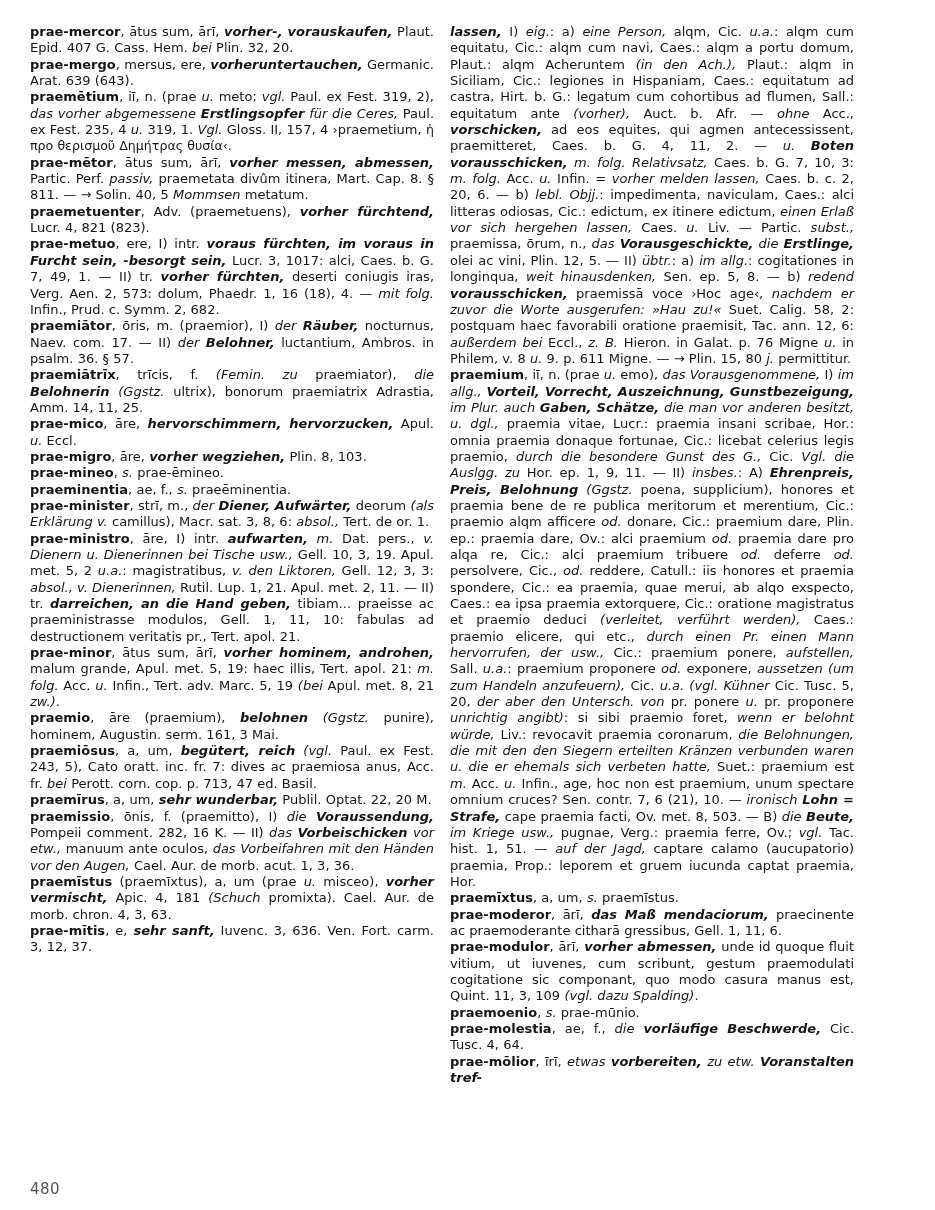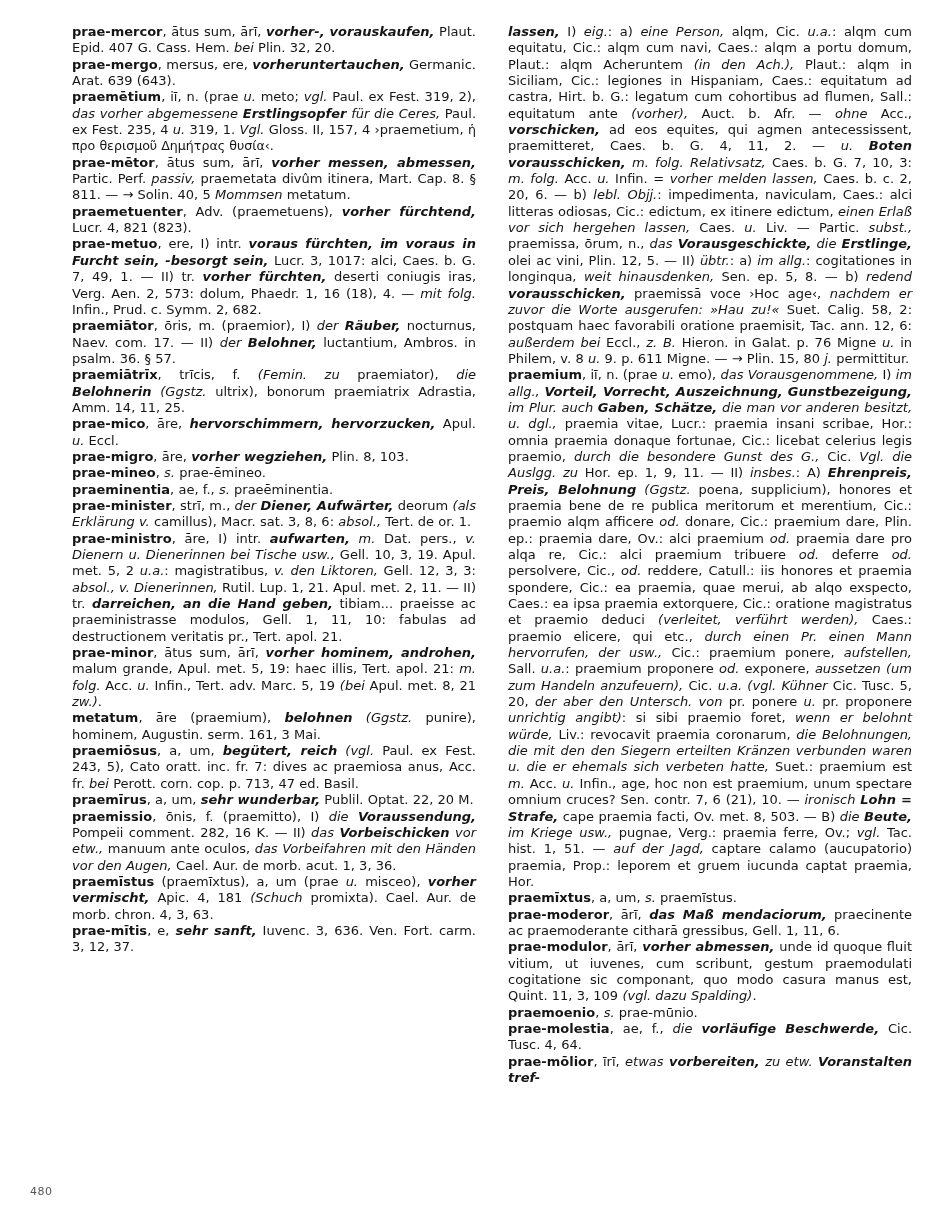--- a/index.html
+++ b/index.html
@@ -17,23 +17,22 @@
     position: relative;
     width: 935px;
     height: 1210px;
     box-sizing: border-box;
     padding: 24px 30px 0 30px;
     overflow: hidden;
   }
   #columns {
     display: flex;
     flex-direction: row;
-    gap: 32px;
+    gap: 16px;
     height: 1145px;
-    margin-left: 42px;
   }
   .column {
     width: 404px;
     flex: 0 0 404px;
   }
   .entry {
     font-size: 13.0px;
     line-height: 16.35px;
     text-align: justify;
     text-justify: inter-word;
@@ -57,21 +56,21 @@
     font-style: italic;
   }
   .gr {
     font-family: "DejaVu Sans", sans-serif;
     font-size: 12.6px;
   }
   #folio {
     position: absolute;
     left: 30px;
     bottom: 12px;
-    font-size: 11px;
+    font-size: 15px;
     color: #555;
     letter-spacing: 0.5px;
   }
 </style>
 </head>
 <body>
 
 <div id="page">
 
   <div id="columns">
@@ -85,21 +84,21 @@
         <p class="entry"><span class="hw">prae-metuo</span>, ere, I) intr. <span class="bi">voraus fürchten, im voraus in Furcht sein, -besorgt sein,</span> Lucr. 3, 1017: alci, Caes. b. G. 7, 49, 1. — II) tr. <span class="bi">vorher fürchten,</span> deserti coniugis iras, Verg. Aen. 2, 573: dolum, Phaedr. 1, 16 (18), 4. — <span class="it">mit folg.</span> Infin., Prud. c. Symm. 2, 682.</p>
         <p class="entry"><span class="hw">praemiātor</span>, ōris, m. (praemior), I) <span class="it">der</span> <span class="bi">Räuber,</span> nocturnus, Naev. com. 17. — II) <span class="it">der</span> <span class="bi">Belohner,</span> luctantium, Ambros. in psalm. 36. § 57.</p>
         <p class="entry"><span class="hw">praemiātrīx</span>, trīcis, f. <span class="it">(Femin. zu</span> praemiator), <span class="it">die</span> <span class="bi">Belohnerin</span> <span class="it">(Ggstz.</span> ultrix), bonorum praemiatrix Adrastia, Amm. 14, 11, 25.</p>
         <p class="entry"><span class="hw">prae-mico</span>, āre, <span class="bi">hervorschimmern, hervorzucken,</span> Apul. <span class="it">u.</span> Eccl.</p>
         <p class="entry"><span class="hw">prae-migro</span>, āre, <span class="bi">vorher wegziehen,</span> Plin. 8, 103.</p>
         <p class="entry"><span class="hw">prae-mineo</span>, <span class="it">s.</span> prae-ēmineo.</p>
         <p class="entry"><span class="hw">praeminentia</span>, ae, f., <span class="it">s.</span> praeēminentia.</p>
         <p class="entry"><span class="hw">prae-minister</span>, strī, m., <span class="it">der</span> <span class="bi">Diener, Aufwärter,</span> deorum <span class="it">(als Erklärung v.</span> camillus), Macr. sat. 3, 8, 6: <span class="it">absol.,</span> Tert. de or. 1.</p>
         <p class="entry"><span class="hw">prae-ministro</span>, āre, I) intr. <span class="bi">aufwarten,</span> <span class="it">m.</span> Dat. pers., <span class="it">v. Dienern u. Dienerinnen bei Tische usw.,</span> Gell. 10, 3, 19. Apul. met. 5, 2 <span class="it">u.a.</span>: magistratibus, <span class="it">v. den Liktoren,</span> Gell. 12, 3, 3: <span class="it">absol., v. Dienerinnen,</span> Rutil. Lup. 1, 21. Apul. met. 2, 11. — II) tr. <span class="bi">darreichen, an die Hand geben,</span> tibiam... praeisse ac praeministrasse modulos, Gell. 1, 11, 10: fabulas ad destructionem veritatis pr., Tert. apol. 21.</p>
         <p class="entry"><span class="hw">prae-minor</span>, ātus sum, ārī, <span class="bi">vorher hominem, androhen,</span> malum grande, Apul. met. 5, 19: haec illis, Tert. apol. 21: <span class="it">m. folg.</span> Acc. <span class="it">u.</span> Infin., Tert. adv. Marc. 5, 19 <span class="it">(bei</span> Apul. met. 8, 21 <span class="it">zw.)</span>.</p>
-        <p class="entry"><span class="hw">metatum</span>, āre (praemium), <span class="bi">belohnen</span> <span class="it">(Ggstz.</span> punire), hominem, Augustin. serm. 161, 3 Mai.</p>
+        <p class="entry"><span class="hw">praemio</span>, āre (praemium), <span class="bi">belohnen</span> <span class="it">(Ggstz.</span> punire), hominem, Augustin. serm. 161, 3 Mai.</p>
         <p class="entry"><span class="hw">praemiōsus</span>, a, um, <span class="bi">begütert, reich</span> <span class="it">(vgl.</span> Paul. ex Fest. 243, 5), Cato oratt. inc. fr. 7: dives ac praemiosa anus, Acc. fr. <span class="it">bei</span> Perott. corn. cop. p. 713, 47 ed. Basil.</p>
         <p class="entry"><span class="hw">praemīrus</span>, a, um, <span class="bi">sehr wunderbar,</span> Publil. Optat. 22, 20 M.</p>
         <p class="entry"><span class="hw">praemissio</span>, ōnis, f. (praemitto), I) <span class="it">die</span> <span class="bi">Voraussendung,</span> Pompeii comment. 282, 16 K. — II) <span class="it">das</span> <span class="bi">Vorbeischicken</span> <span class="it">vor etw.,</span> manuum ante oculos, <span class="it">das Vorbeifahren mit den Händen vor den Augen,</span> Cael. Aur. de morb. acut. 1, 3, 36.</p>
         <p class="entry"><span class="hw">praemīstus</span> (praemīxtus), a, um (prae <span class="it">u.</span> misceo), <span class="bi">vorher vermischt,</span> Apic. 4, 181 <span class="it">(Schuch</span> promixta). Cael. Aur. de morb. chron. 4, 3, 63.</p>
         <p class="entry"><span class="hw">prae-mītis</span>, e, <span class="bi">sehr sanft,</span> Iuvenc. 3, 636. Ven. Fort. carm. 3, 12, 37.</p>
       </div>
     <div class="column" id="col-right">
         <p class="entry"><span class="bi">lassen,</span> I) <span class="it">eig.</span>: a) <span class="it">eine Person,</span> alqm, Cic. <span class="it">u.a.</span>: alqm cum equitatu, Cic.: alqm cum navi, Caes.: alqm a portu domum, Plaut.: alqm Acheruntem <span class="it">(in den Ach.),</span> Plaut.: alqm in Siciliam, Cic.: legiones in Hispaniam, Caes.: equitatum ad castra, Hirt. b. G.: legatum cum cohortibus ad flumen, Sall.: equitatum ante <span class="it">(vorher),</span> Auct. b. Afr. — <span class="it">ohne</span> Acc., <span class="bi">vorschicken,</span> ad eos equites, qui agmen antecessissent, praemitteret, Caes. b. G. 4, 11, 2. — <span class="it">u.</span> <span class="bi">Boten vorausschicken,</span> <span class="it">m. folg. Relativsatz,</span> Caes. b. G. 7, 10, 3: <span class="it">m. folg.</span> Acc. <span class="it">u.</span> Infin. = <span class="it">vorher melden lassen,</span> Caes. b. c. 2, 20, 6. — b) <span class="it">lebl. Objj.</span>: impedimenta, naviculam, Caes.: alci litteras odiosas, Cic.: edictum, ex itinere edictum, <span class="it">einen Erlaß vor sich hergehen lassen,</span> Caes. <span class="it">u.</span> Liv. — Partic. <span class="it">subst.,</span> praemissa, ōrum, n., <span class="it">das</span> <span class="bi">Vorausgeschickte,</span> <span class="it">die</span> <span class="bi">Erstlinge,</span> olei ac vini, Plin. 12, 5. — II) <span class="it">übtr.</span>: a) <span class="it">im allg.</span>: cogitationes in longinqua, <span class="it">weit hinausdenken,</span> Sen. ep. 5, 8. — b) <span class="it">redend</span> <span class="bi">vorausschicken,</span> praemissā voce ›Hoc age‹, <span class="it">nachdem er zuvor die Worte ausgerufen: »Hau zu!«</span> Suet. Calig. 58, 2: postquam haec favorabili oratione praemisit, Tac. ann. 12, 6: <span class="it">außerdem bei</span> Eccl., <span class="it">z. B.</span> Hieron. in Galat. p. 76 Migne <span class="it">u.</span> in Philem, v. 8 <span class="it">u.</span> 9. p. 611 Migne. — → Plin. 15, 80 <span class="it">j.</span> permittitur.</p>
         <p class="entry"><span class="hw">praemium</span>, iī, n. (prae <span class="it">u.</span> emo), <span class="it">das Vorausgenommene,</span> I) <span class="it">im allg.,</span> <span class="bi">Vorteil, Vorrecht, Auszeichnung, Gunstbezeigung,</span> <span class="it">im Plur. auch</span> <span class="bi">Gaben, Schätze,</span> <span class="it">die man vor anderen besitzt, u. dgl.,</span> praemia vitae, Lucr.: praemia insani scribae, Hor.: omnia praemia donaque fortunae, Cic.: licebat celerius legis praemio, <span class="it">durch die besondere Gunst des G.,</span> Cic. <span class="it">Vgl. die Auslgg. zu</span> Hor. ep. 1, 9, 11. — II) <span class="it">insbes.</span>: A) <span class="bi">Ehrenpreis, Preis, Belohnung</span> <span class="it">(Ggstz.</span> poena, supplicium), honores et praemia bene de re publica meritorum et merentium, Cic.: praemio alqm afficere <span class="it">od.</span> donare, Cic.: praemium dare, Plin. ep.: praemia dare, Ov.: alci praemium <span class="it">od.</span> praemia dare pro alqa re, Cic.: alci praemium tribuere <span class="it">od.</span> deferre <span class="it">od.</span> persolvere, Cic., <span class="it">od.</span> reddere, Catull.: iis honores et praemia spondere, Cic.: ea praemia, quae merui, ab alqo exspecto, Caes.: ea ipsa praemia extorquere, Cic.: oratione magistratus et praemio deduci <span class="it">(verleitet, verführt werden),</span> Caes.: praemio elicere, qui etc., <span class="it">durch einen Pr. einen Mann hervorrufen, der usw.,</span> Cic.: praemium ponere, <span class="it">aufstellen,</span> Sall. <span class="it">u.a.</span>: praemium proponere <span class="it">od.</span> exponere, <span class="it">aussetzen (um zum Handeln anzufeuern),</span> Cic. <span class="it">u.a. (vgl. Kühner</span> Cic. Tusc. 5, 20, <span class="it">der aber den Untersch. von</span> pr. ponere <span class="it">u.</span> pr. proponere <span class="it">unrichtig angibt)</span>: si sibi praemio foret, <span class="it">wenn er belohnt würde,</span> Liv.: revocavit praemia coronarum, <span class="it">die Belohnungen, die mit den den Siegern erteilten Kränzen verbunden waren u. die er ehemals sich verbeten hatte,</span> Suet.: praemium est <span class="it">m.</span> Acc. <span class="it">u.</span> Infin., age, hoc non est praemium, unum spectare omnium cruces? Sen. contr. 7, 6 (21), 10. — <span class="it">ironisch</span> <span class="bi">Lohn = Strafe,</span> cape praemia facti, Ov. met. 8, 503. — B) <span class="it">die</span> <span class="bi">Beute,</span> <span class="it">im Kriege usw.,</span> pugnae, Verg.: praemia ferre, Ov.; <span class="it">vgl.</span> Tac. hist. 1, 51. — <span class="it">auf der Jagd,</span> captare calamo (aucupatorio) praemia, Prop.: leporem et gruem iucunda captat praemia, Hor.</p>
         <p class="entry"><span class="hw">praemīxtus</span>, a, um, <span class="it">s.</span> praemīstus.</p>

